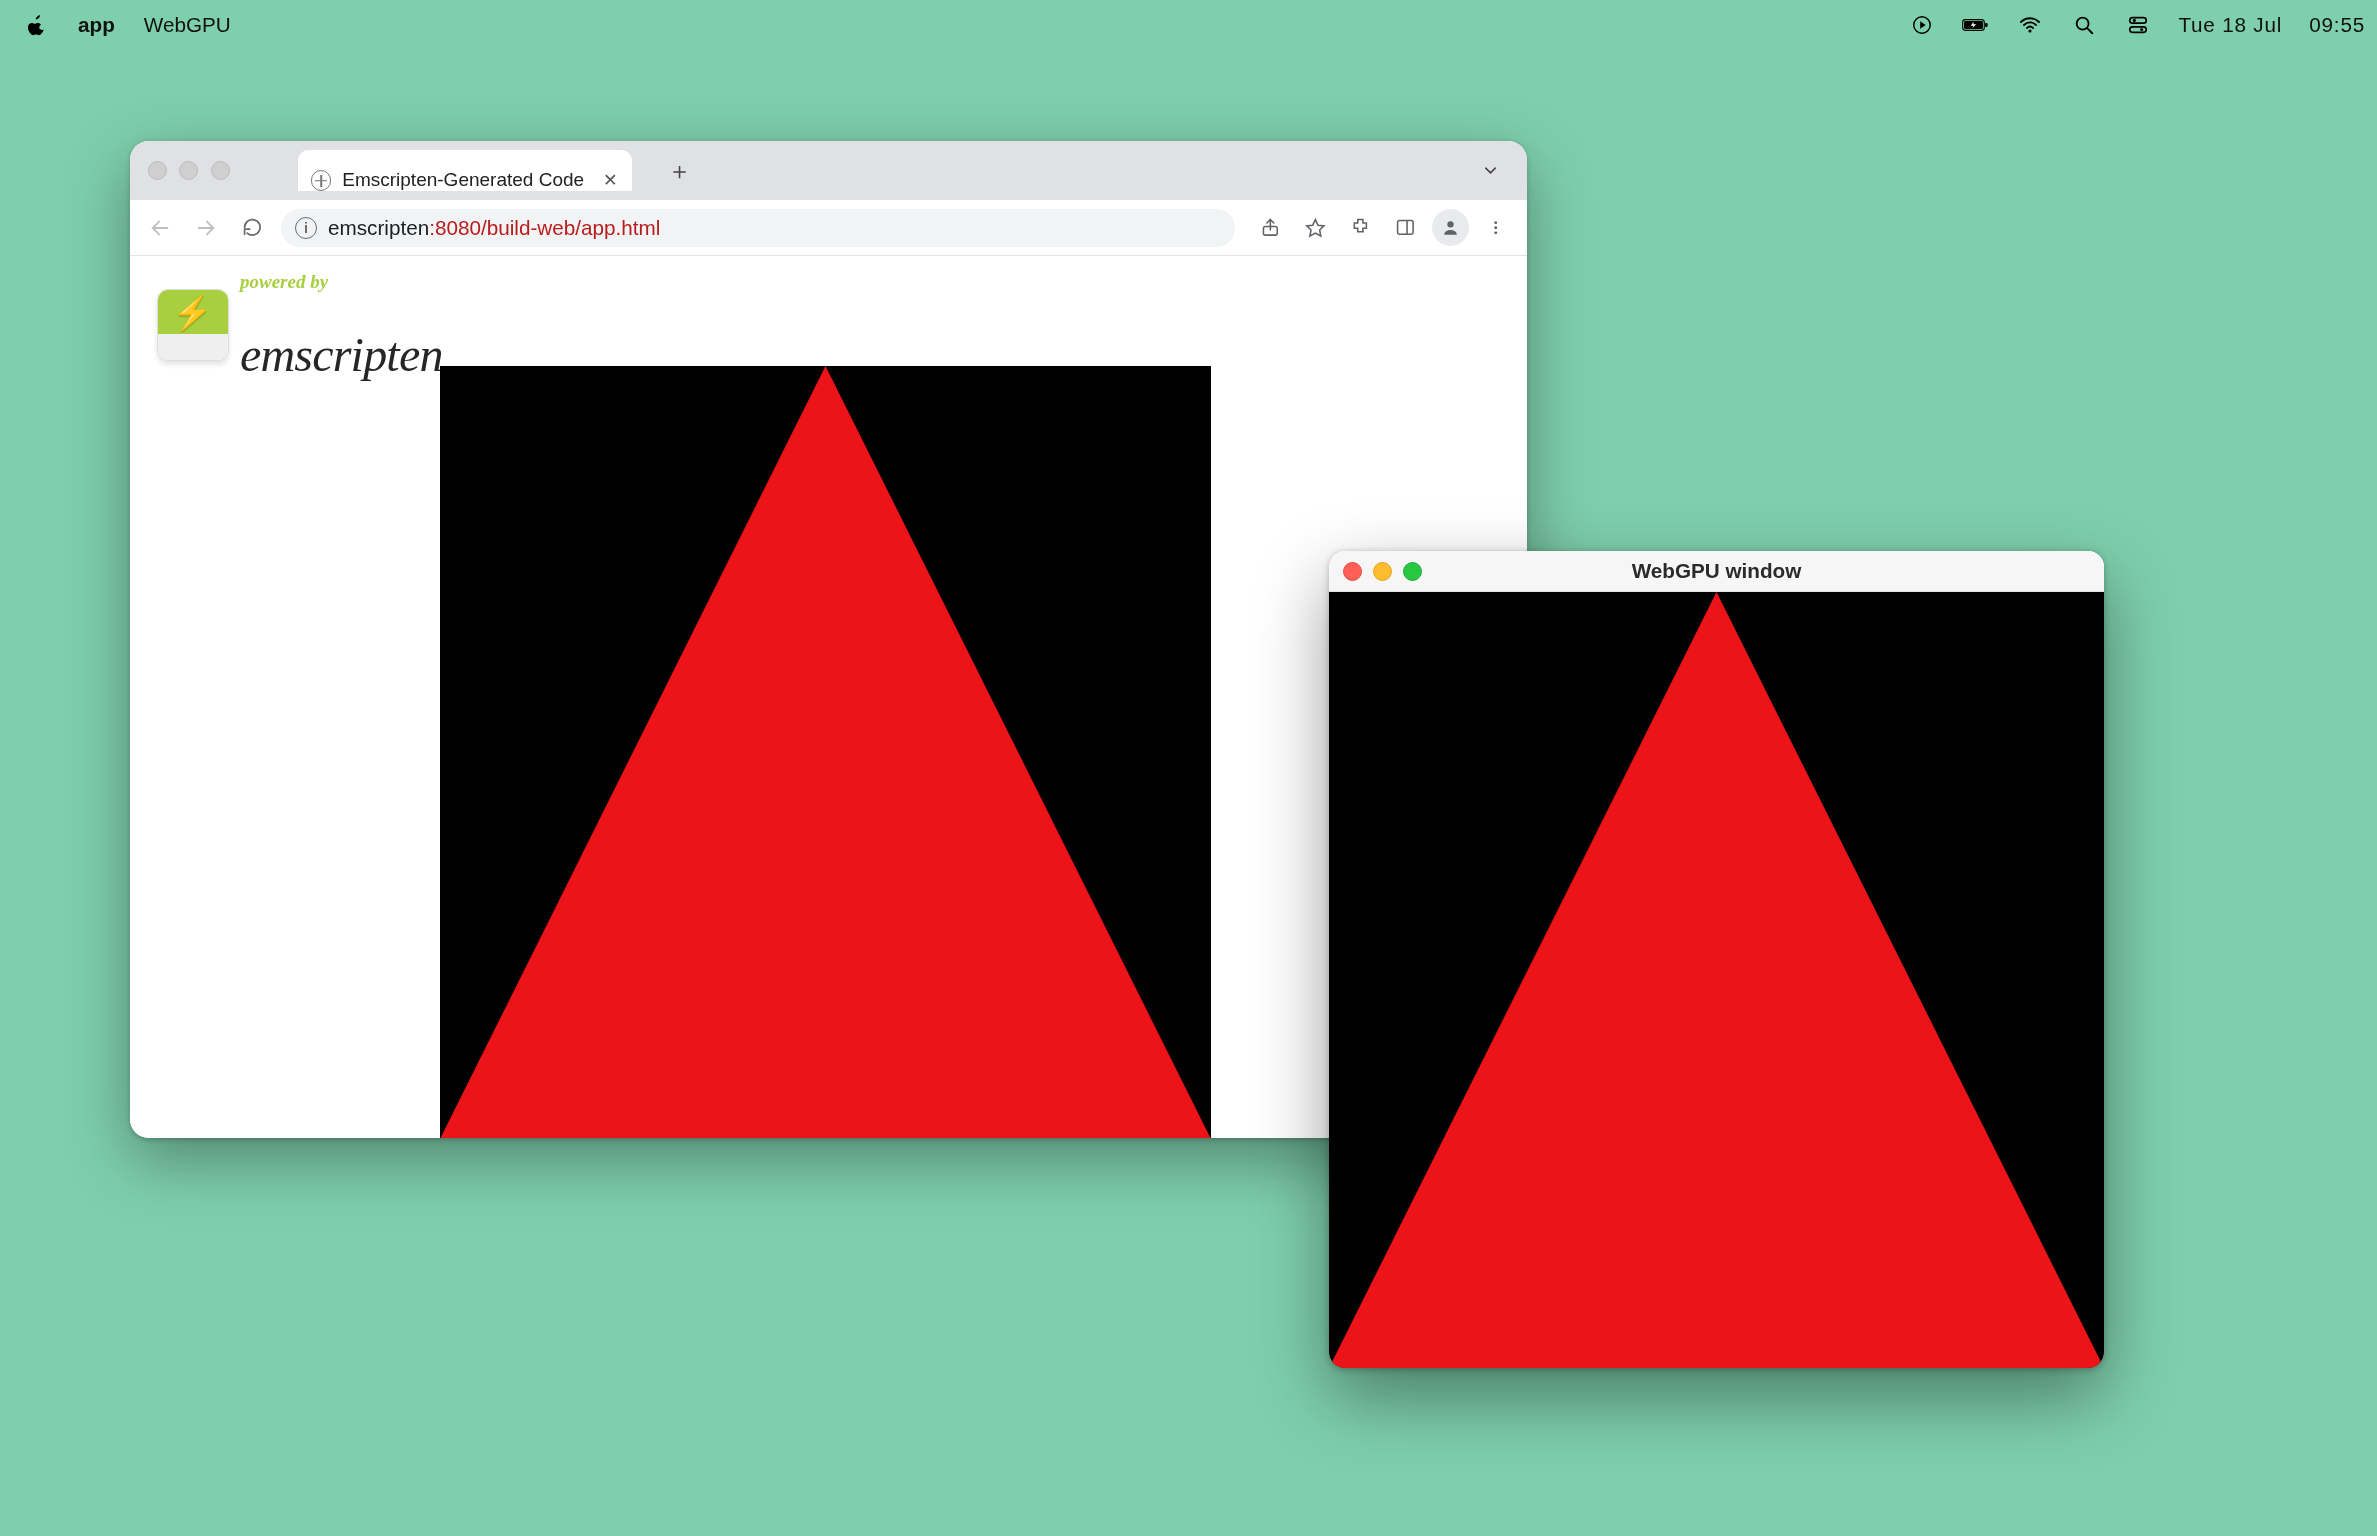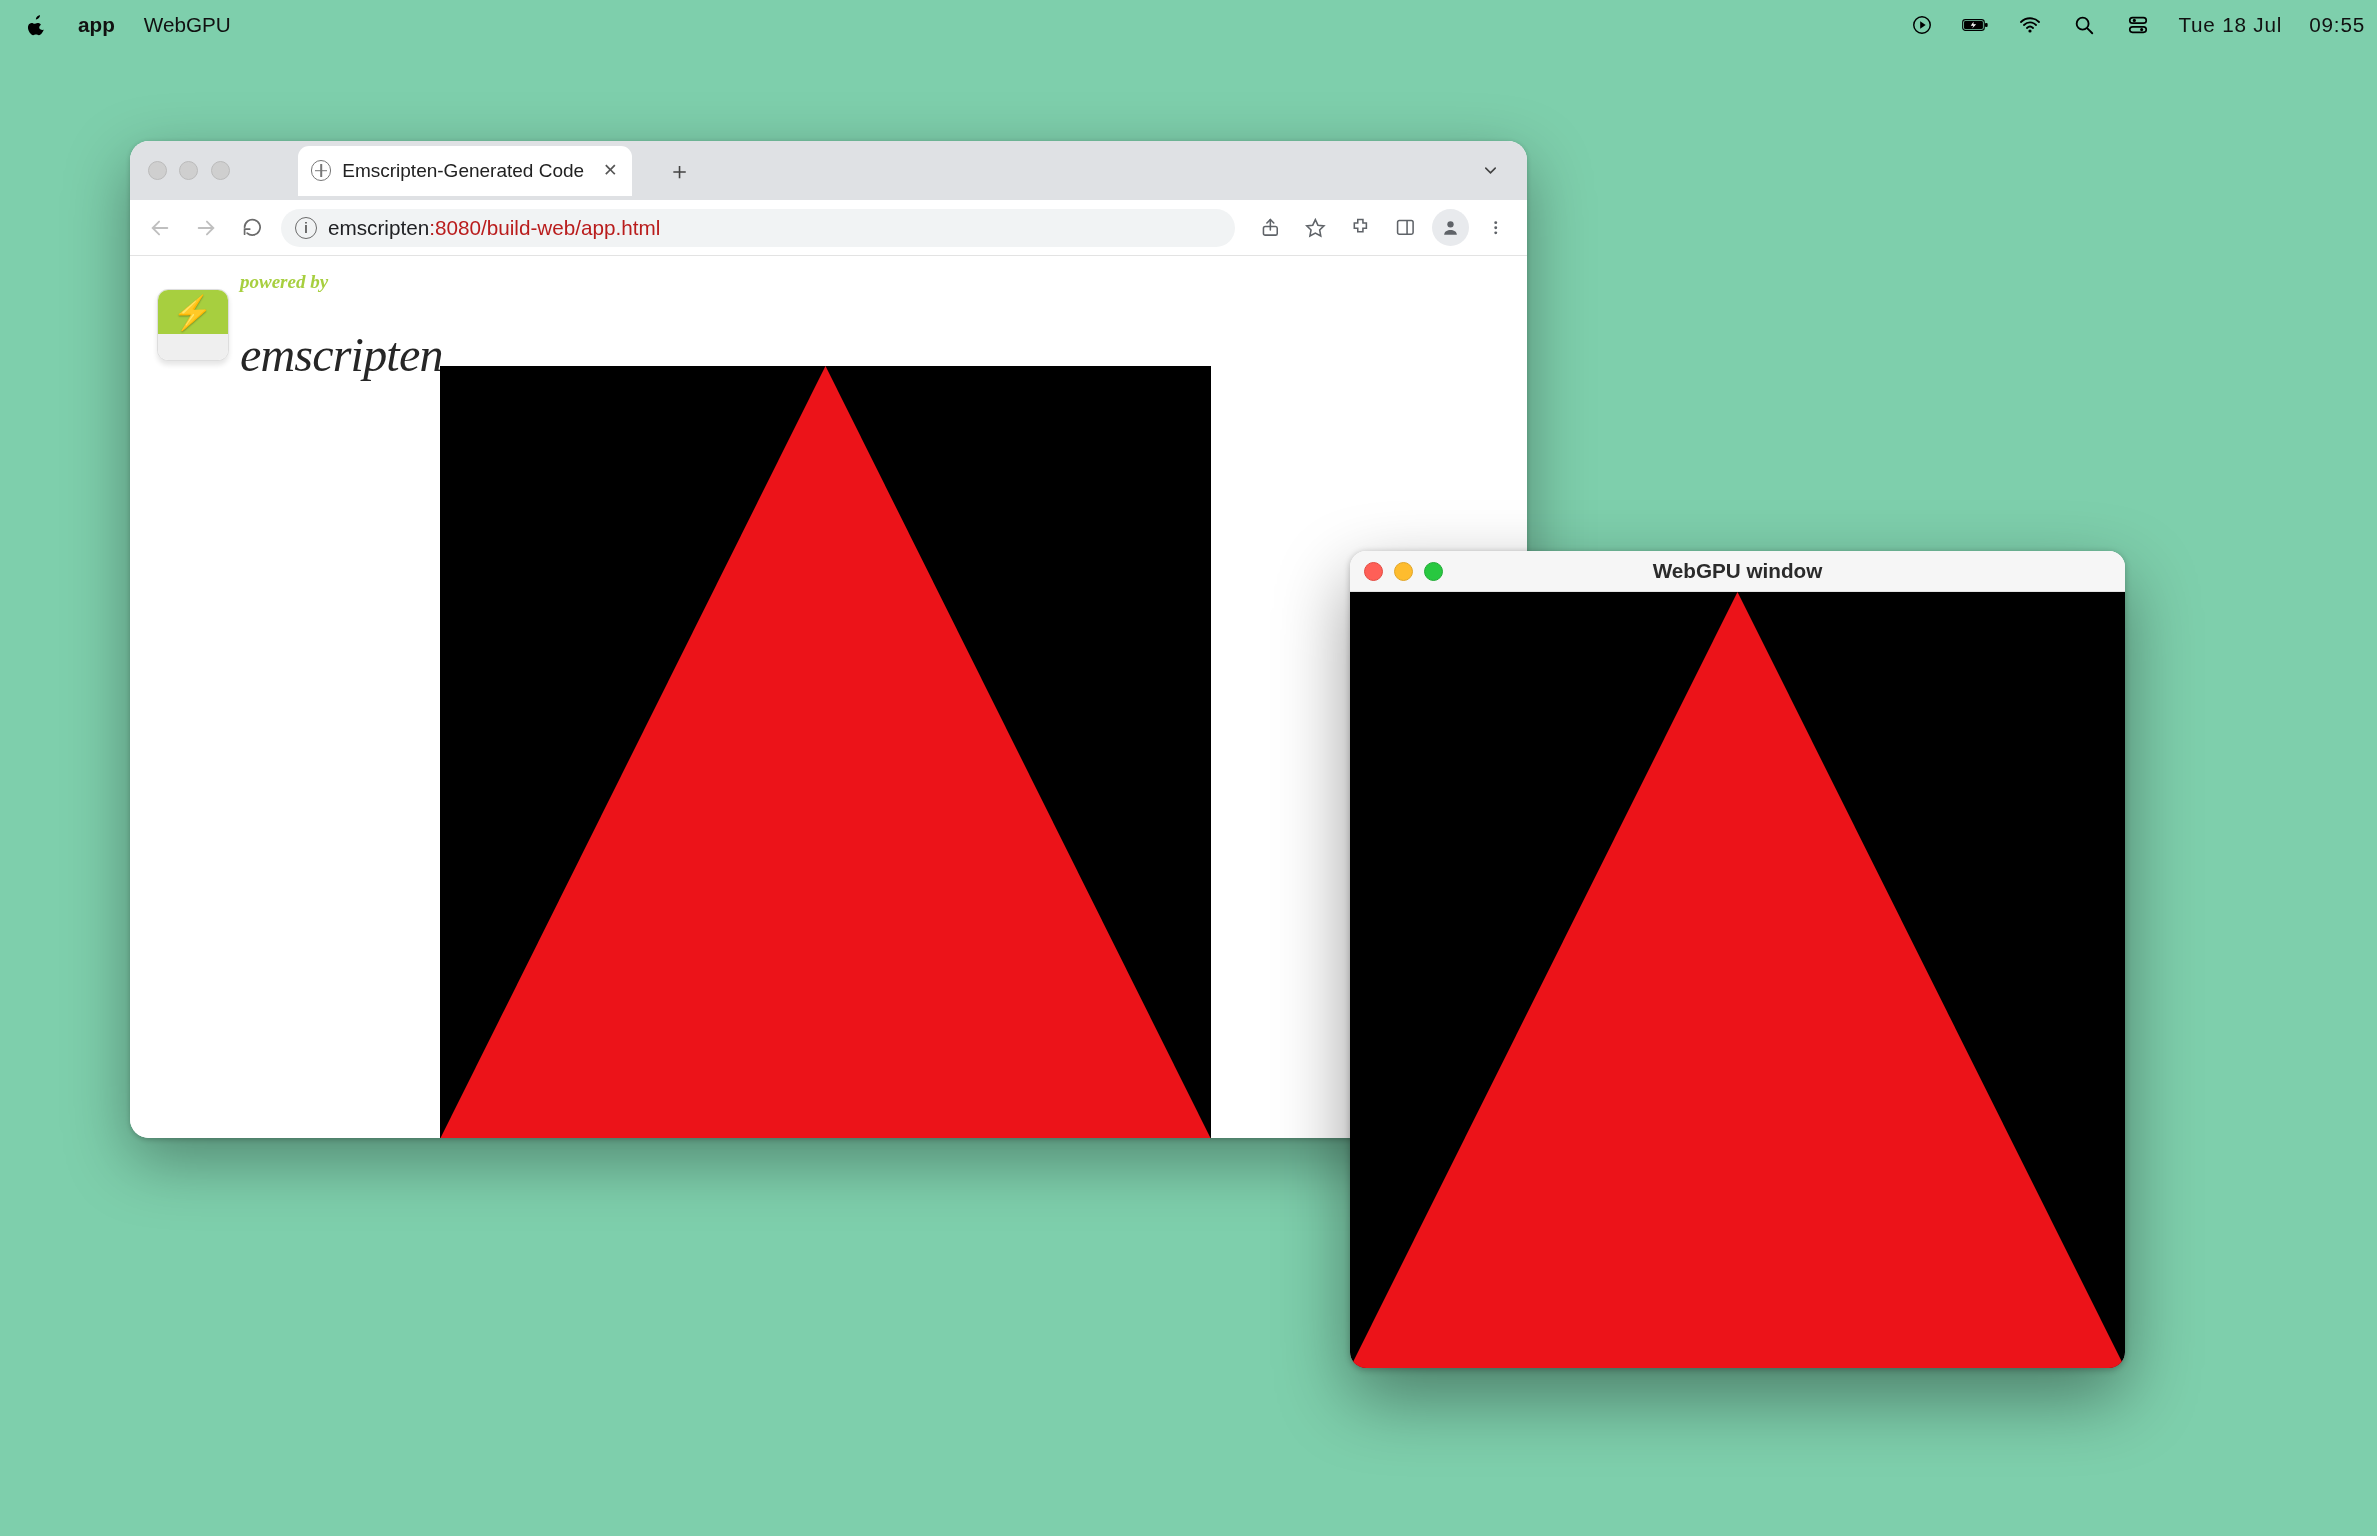--- a/index.html
+++ b/index.html
@@ -49,25 +49,25 @@
   height: 59px;
   background: #dfe1e4;
   display: flex;
   align-items: center;
   padding-left: 17.5px;
   gap: 11px;
 }
 .traffic { display:flex; gap:12.7px; margin-right: 57px; }
 .traffic .dot { width:19px; height:19px; border-radius:50%; background:#cfcfcf; border:0.8px solid #bbb; }
 .tab {
-  height: 50px;
+  height: 41px;
   background: #fff;
   border-radius: 11px 11px 0 0;
   display:flex;
-  align-items:center;
+  align-items:flex-end;
   padding: 0 14.3px 0 12.7px;
   gap: 11px;
   min-width: 334px;
   color:#222;
   font-size: 19px;
 }
 .tab .favicon { width:20.7px; height:20.7px; border:1.6px solid #777; border-radius:50%; position:relative; }
 .tab .favicon::after { content:""; position:absolute; top:3.2px; bottom:3.2px; left:50%; width:1.6px; background:#777; transform:translateX(-50%);}
 .tab .favicon::before { content:""; position:absolute; left:3.2px; right:3.2px; top:50%; height:1.6px; background:#777; transform:translateY(-50%);}
 .tab .close { margin-left:auto; font-size:17.5px; color:#555; }
@@ -143,21 +143,20 @@
 .native {
   position: absolute;
   left: 1329px;
   top: 551px;
   width: 775px;
   height: 817px;
   background:#fff;
   border-radius: 16px;
   box-shadow: 0 29px 72px rgba(0,0,0,0.40), 0 1.6px 6.4px rgba(0,0,0,0.25);
   overflow:hidden;
-  margin-left:21px;
 }
 .native .titlebar {
   height: 41px;
   background: #f6f6f6;
   border-bottom:0.8px solid #e2e2e2;
   display:flex;
   align-items:center;
   padding: 0 14.3px;
   position:relative;
 }

